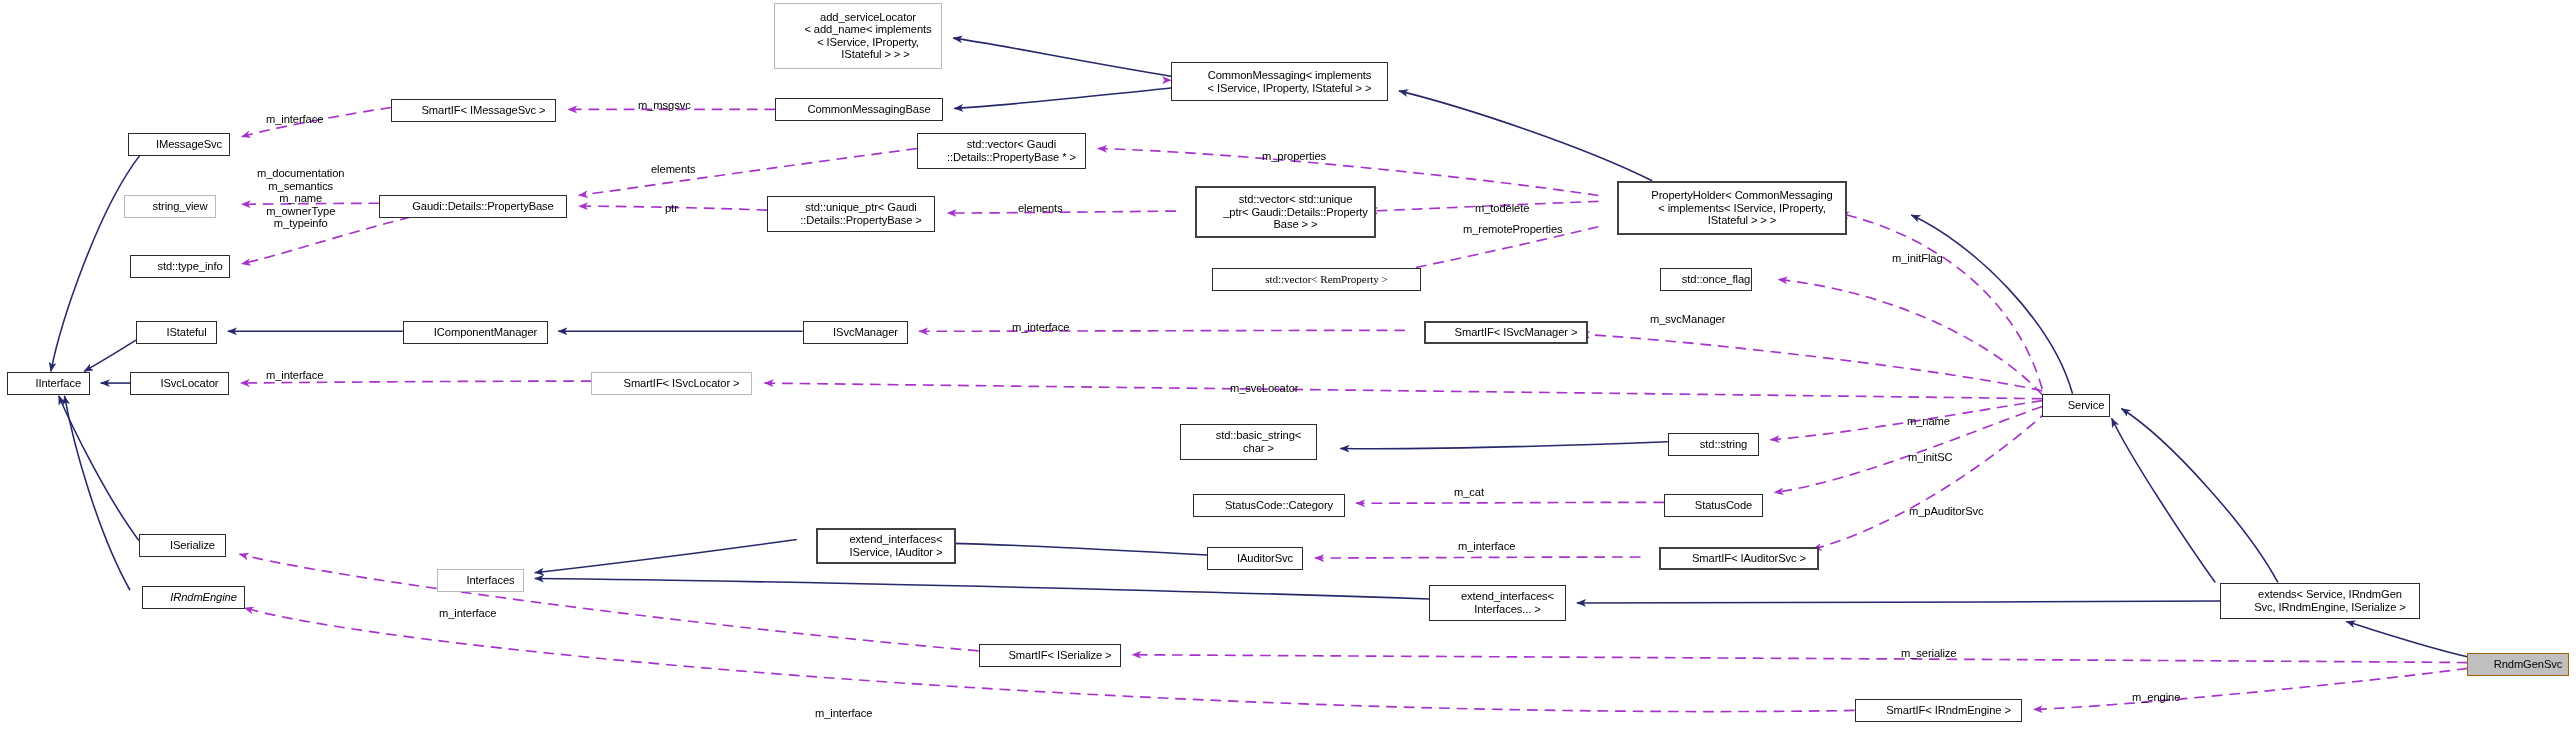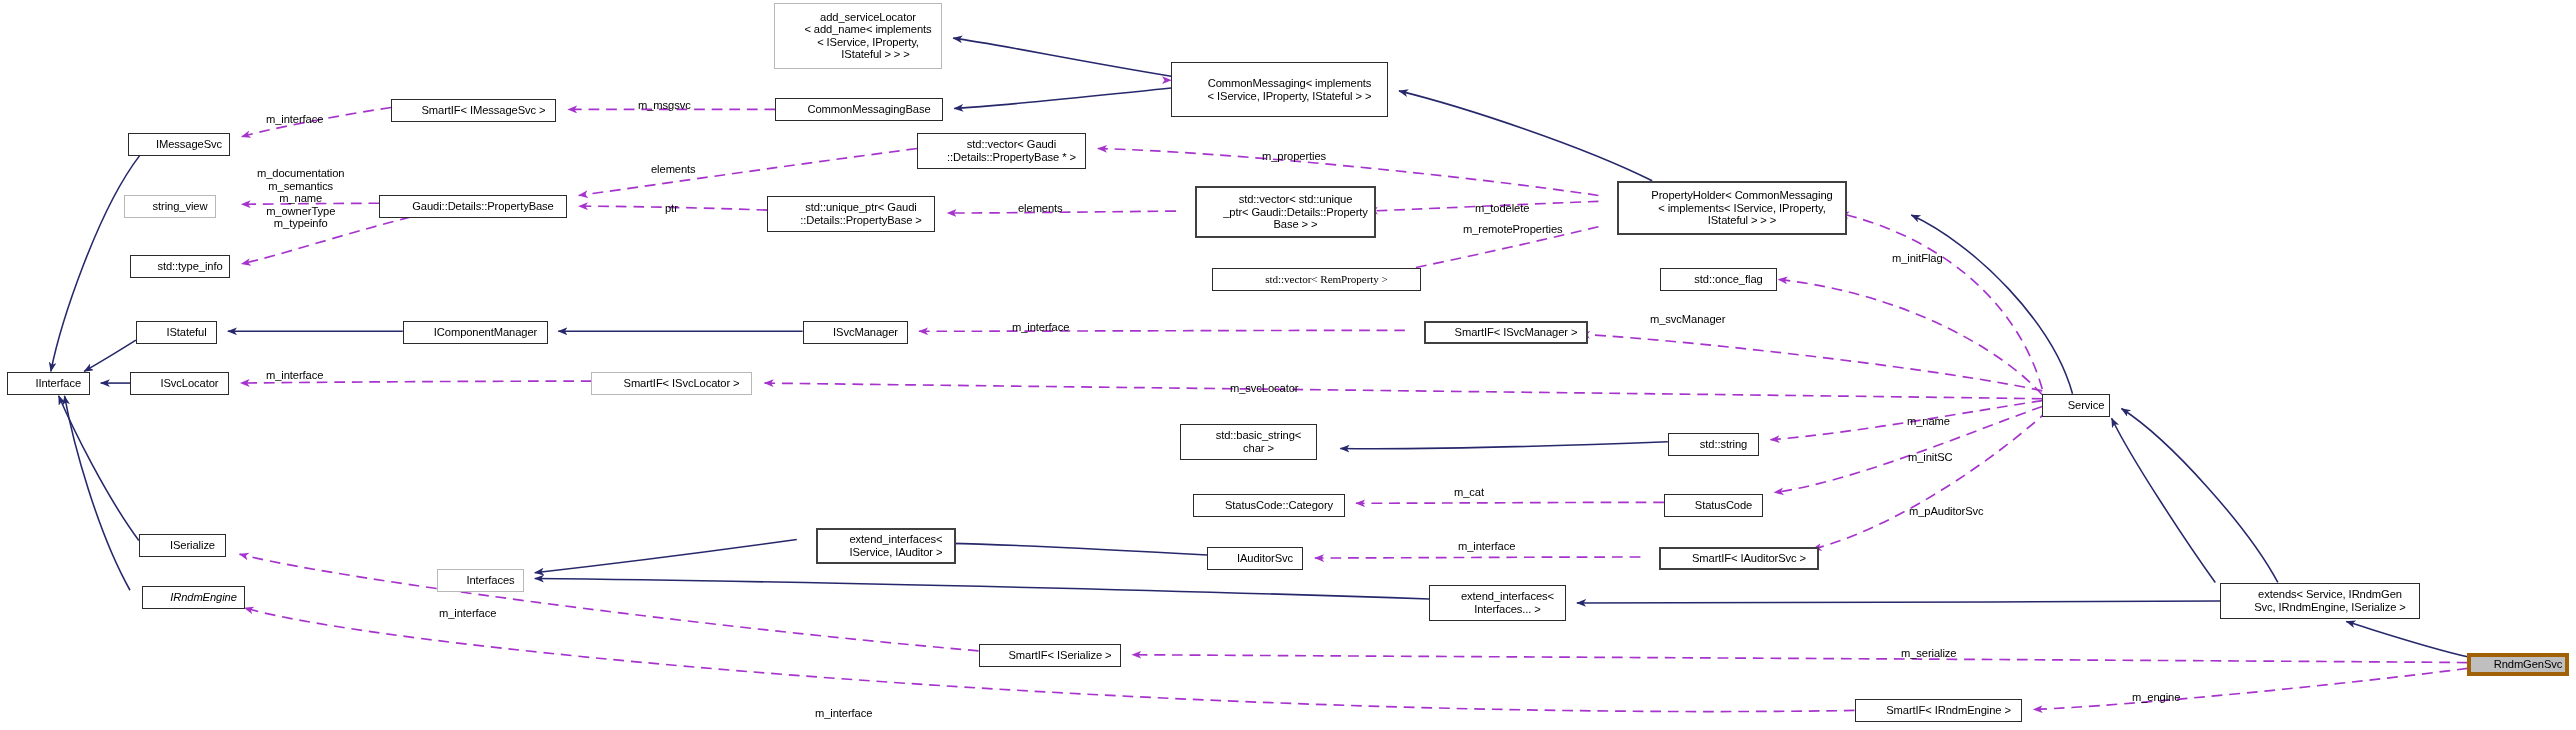--- a/index.html
+++ b/index.html
@@ -46,21 +46,21 @@
   }
   .node-box.thick {
     border: 2px solid #404040;
     margin-left: 19px;
   }
   .node-box.light {
     border: 1px solid #b8b8b8;
   }
   .node-box.focus {
     background: #bfbfbf;
-    border: 4px solid #a16207;
+    border: 1px solid #a16207;
   }
   .edge-label {
     position: absolute;
     color: #000000;
     font-family: "Liberation Sans", sans-serif;
     white-space: pre;
     text-align: center;
     line-height: 1.12;
     letter-spacing: -0.1px;
     z-index: 4;
@@ -176,40 +176,40 @@
 
       <path d="M1897,727 C1200,738 400,666 250,622"></path>
     </g>
   </svg>
 
   <div id="nodes-layer">
       <div class="node-box light" style="left: 774px; top: 2.9px; width: 168px; height: 66px; font-size: 11.2px;">add_serviceLocator
 &lt; add_name&lt; implements
 &lt; IService, IProperty,
      IStateful &gt; &gt; &gt;</div>
-      <div class="node-box solid" style="left: 1171px; top: 62px; width: 217px; height: 55px; font-size: 11.2px;">CommonMessaging&lt; implements
+      <div class="node-box solid" style="left: 1171px; top: 62px; width: 217px; height: 39px; font-size: 11.2px;">CommonMessaging&lt; implements
 &lt; IService, IProperty, IStateful &gt; &gt;</div>
       <div class="node-box solid" style="left: 775px; top: 98px; width: 168px; height: 22.5px; font-size: 11.2px;">CommonMessagingBase</div>
       <div class="node-box solid" style="left: 391px; top: 99px; width: 165px; height: 22.5px; font-size: 11.2px;">SmartIF&lt; IMessageSvc &gt;</div>
       <div class="node-box solid" style="left: 128px; top: 133px; width: 102px; height: 22.5px; font-size: 11.2px;">IMessageSvc</div>
       <div class="node-box light" style="left: 124px; top: 195px; width: 92px; height: 22.5px; font-size: 11.2px;">string_view</div>
       <div class="node-box solid" style="left: 379px; top: 195px; width: 188px; height: 22.5px; font-size: 11.2px;">Gaudi::Details::PropertyBase</div>
       <div class="node-box solid" style="left: 130px; top: 255px; width: 100px; height: 22.5px; font-size: 11.2px;">std::type_info</div>
       <div class="node-box solid" style="left: 917px; top: 133px; width: 169px; height: 36px; font-size: 11.2px;">std::vector&lt; Gaudi
 ::Details::PropertyBase * &gt;</div>
       <div class="node-box solid" style="left: 767px; top: 196px; width: 168px; height: 36px; font-size: 11.2px;">std::unique_ptr&lt; Gaudi
 ::Details::PropertyBase &gt;</div>
       <div class="node-box thick" style="left: 1176px; top: 186px; width: 181px; height: 52px; font-size: 11.2px;">std::vector&lt; std::unique
 _ptr&lt; Gaudi::Details::Property
 Base &gt; &gt;</div>
       <div class="node-box solid" style="left: 1212px; top: 268px; width: 209px; height: 22.5px; font-size: 11.2px; font-family: Liberation Serif, serif;">std::vector&lt; RemProperty &gt;</div>
       <div class="node-box thick" style="left: 1598px; top: 181px; width: 230px; height: 54px; font-size: 11.2px;">PropertyHolder&lt; CommonMessaging
 &lt; implements&lt; IService, IProperty,
 IStateful &gt; &gt; &gt;</div>
-      <div class="node-box solid" style="left: 1660px; top: 268px; width: 117px; height: 22.5px; font-size: 11.2px;">std::once_flag</div>
+      <div class="node-box solid" style="left: 1660px; top: 268px; width: 92px; height: 22.5px; font-size: 11.2px;">std::once_flag</div>
       <div class="node-box solid" style="left: 136px; top: 321px; width: 81px; height: 22.5px; font-size: 11.2px;">IStateful</div>
       <div class="node-box solid" style="left: 403px; top: 321px; width: 145px; height: 22.5px; font-size: 11.2px;">IComponentManager</div>
       <div class="node-box solid" style="left: 803px; top: 321px; width: 105px; height: 22.5px; font-size: 11.2px;">ISvcManager</div>
       <div class="node-box thick" style="left: 1405px; top: 321px; width: 164px; height: 22.5px; font-size: 11.2px;">SmartIF&lt; ISvcManager &gt;</div>
       <div class="node-box solid" style="left: 6.8px; top: 372px; width: 83px; height: 22.5px; font-size: 11.2px;">IInterface</div>
       <div class="node-box solid" style="left: 130px; top: 372px; width: 99px; height: 22.5px; font-size: 11.2px;">ISvcLocator</div>
       <div class="node-box light" style="left: 591px; top: 372px; width: 161px; height: 22.5px; font-size: 11.2px;">SmartIF&lt; ISvcLocator &gt;</div>
       <div class="node-box solid" style="left: 2042px; top: 394px; width: 68px; height: 22.5px; font-size: 11.2px;">Service</div>
       <div class="node-box solid" style="left: 1180px; top: 424px; width: 137px; height: 36px; font-size: 11.2px;">std::basic_string&lt;
 char &gt;</div>

